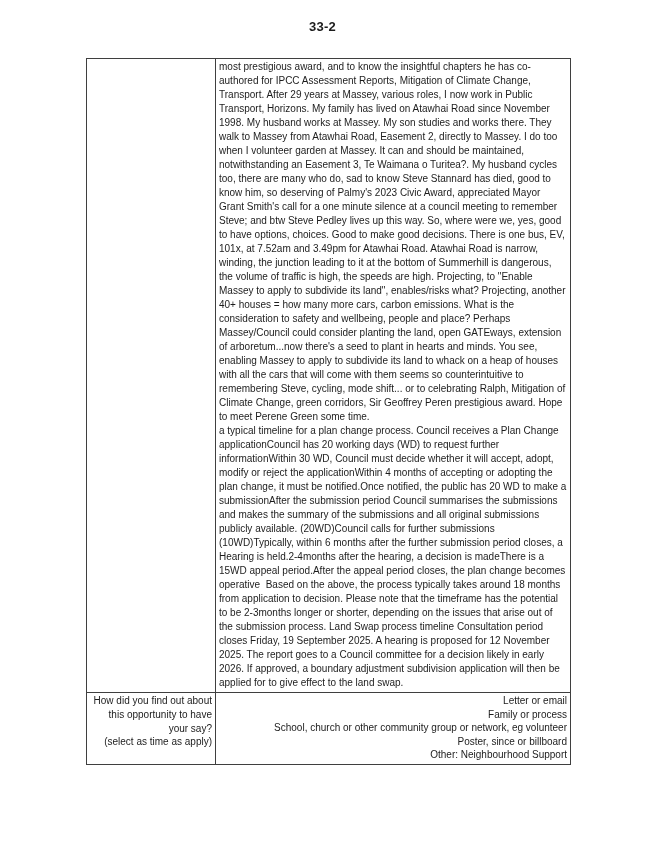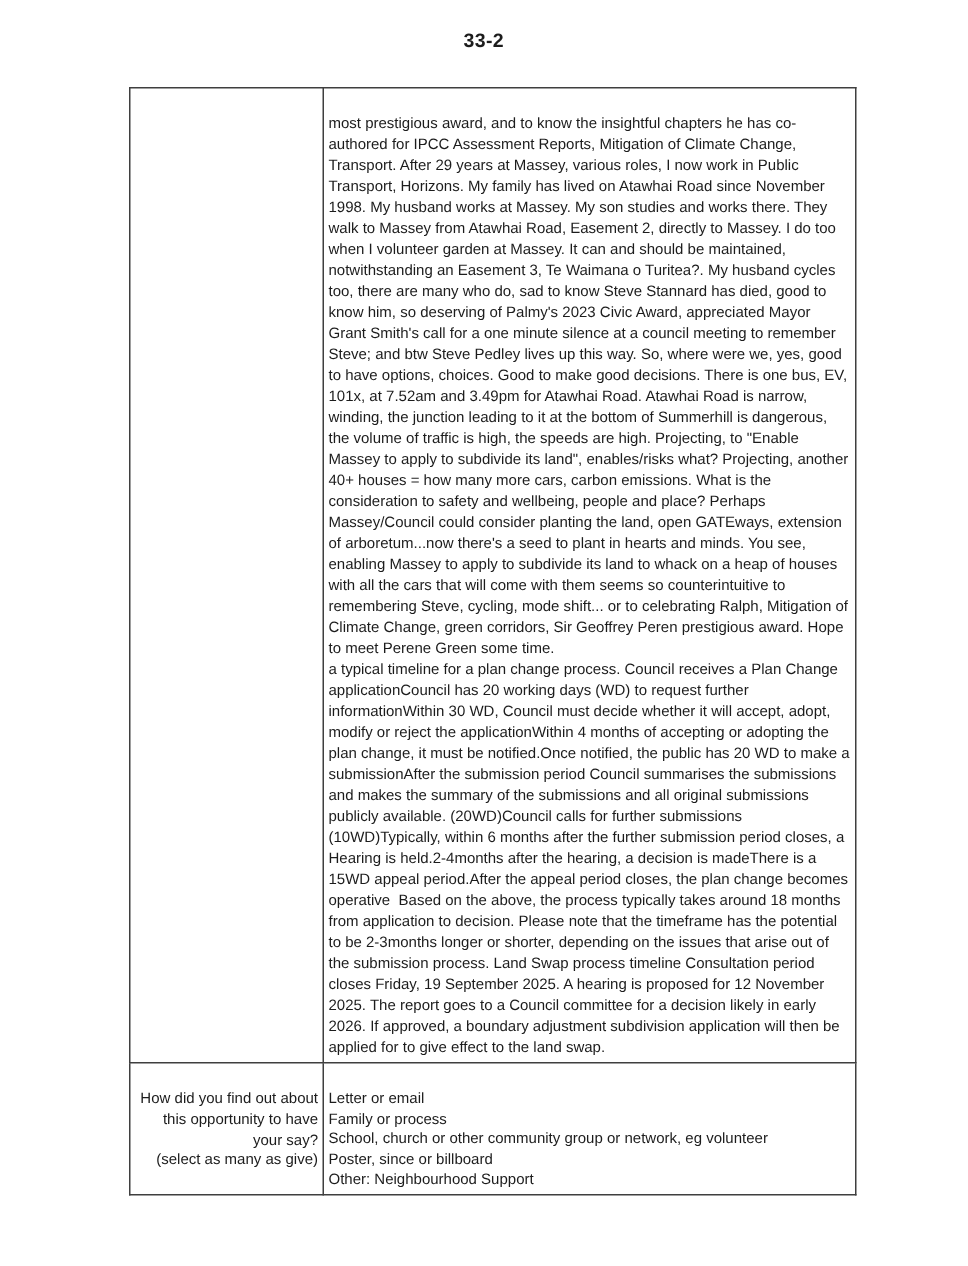--- a/index.html
+++ b/index.html
@@ -29,53 +29,53 @@
     position: absolute;
     left: 86px;
     top: 58px;
     width: 472px;
     border-collapse: collapse;
     table-layout: fixed;
   }
   table.doc-table td {
     border: 1px solid #3f3f3f;
     vertical-align: top;
-    padding: 17px 3px 2px 3px;
+    padding: 1px 3px 2px 3px;
     font-size: 10px;
     line-height: 14px;
   }
   td.question-col { width: 122px; }
   td.answer-col   { width: 348px; }
   .para {
     white-space: pre-wrap;
     margin: 0;
   }
   .question-cell-inner div { margin: 0; text-align: right; }
-  .answer-line { line-height: 13.5px; }
+  .answer-line { line-height: 13.5px; text-align: right; }
   .q-line { line-height: 13.8px; }
 </style>
 </head>
 <body>
 
 <div class="page-number">33-2</div>
 
 <table class="doc-table">
   <tbody>
     <tr>
       <td class="question-col"></td>
       <td class="answer-col">
         <p class="para">most prestigious award, and to know the insightful chapters he has co-authored for IPCC Assessment Reports, Mitigation of Climate Change, Transport. After 29 years at Massey, various roles, I now work in Public Transport, Horizons. My family has lived on Atawhai Road since November 1998. My husband works at Massey. My son studies and works there. They walk to Massey from Atawhai Road, Easement 2, directly to Massey. I do too when I volunteer garden at Massey. It can and should be maintained, notwithstanding an Easement 3, Te Waimana o Turitea?. My husband cycles too, there are many who do, sad to know Steve Stannard has died, good to know him, so deserving of Palmy's 2023 Civic Award, appreciated Mayor Grant Smith's call for a one minute silence at a council meeting to remember Steve; and btw Steve Pedley lives up this way. So, where were we, yes, good to have options, choices. Good to make good decisions. There is one bus, EV, 101x, at 7.52am and 3.49pm for Atawhai Road. Atawhai Road is narrow, winding, the junction leading to it at the bottom of Summerhill is dangerous, the volume of traffic is high, the speeds are high. Projecting, to "Enable Massey to apply to subdivide its land", enables/risks what? Projecting, another 40+ houses = how many more cars, carbon emissions. What is the consideration to safety and wellbeing, people and place? Perhaps Massey/Council could consider planting the land, open GATEways, extension of arboretum...now there's a seed to plant in hearts and minds. You see, enabling Massey to apply to subdivide its land to whack on a heap of houses with all the cars that will come with them seems so counterintuitive to remembering Steve, cycling, mode shift... or to celebrating Ralph, Mitigation of Climate Change, green corridors, Sir Geoffrey Peren prestigious award. Hope to meet Perene Green some time.</p>
         <p class="para">a typical timeline for a plan change process. Council receives a Plan Change applicationCouncil has 20 working days (WD) to request further informationWithin 30 WD, Council must decide whether it will accept, adopt, modify or reject the applicationWithin 4 months of accepting or adopting the plan change, it must be notified.Once notified, the public has 20 WD to make a submissionAfter the submission period Council summarises the submissions and makes the summary of the submissions and all original submissions publicly available. (20WD)Council calls for further submissions (10WD)Typically, within 6 months after the further submission period closes, a Hearing is held.2-4months after the hearing, a decision is madeThere is a 15WD appeal period.After the appeal period closes, the plan change becomes operative  Based on the above, the process typically takes around 18 months from application to decision. Please note that the timeframe has the potential to be 2-3months longer or shorter, depending on the issues that arise out of the submission process. Land Swap process timeline Consultation period closes Friday, 19 September 2025. A hearing is proposed for 12 November 2025. The report goes to a Council committee for a decision likely in early 2026. If approved, a boundary adjustment subdivision application will then be applied for to give effect to the land swap.</p>
       </td>
     </tr>
     <tr>
       <td class="question-col">
         <div class="question-cell-inner">
           <div class="q-line">How did you find out about this opportunity to have your say?</div>
-          <div class="q-line">(select as many as give)</div>
+          <div class="q-line">(select as time as apply)</div>
         </div>
       </td>
       <td class="answer-col">
         <div class="answer-line">Letter or email</div>
         <div class="answer-line">Family or process</div>
         <div class="answer-line">School, church or other community group or network, eg volunteer</div>
         <div class="answer-line">Poster, since or billboard</div>
         <div class="answer-line">Other: Neighbourhood Support</div>
       </td>
     </tr>

